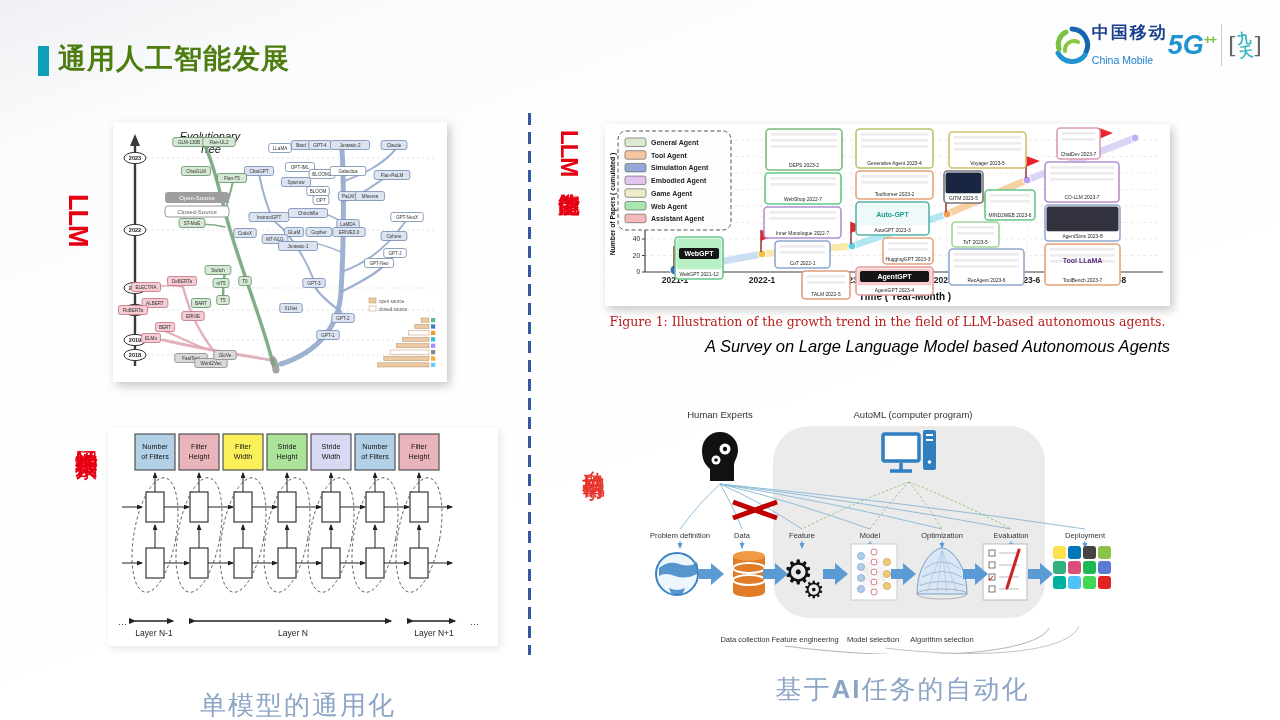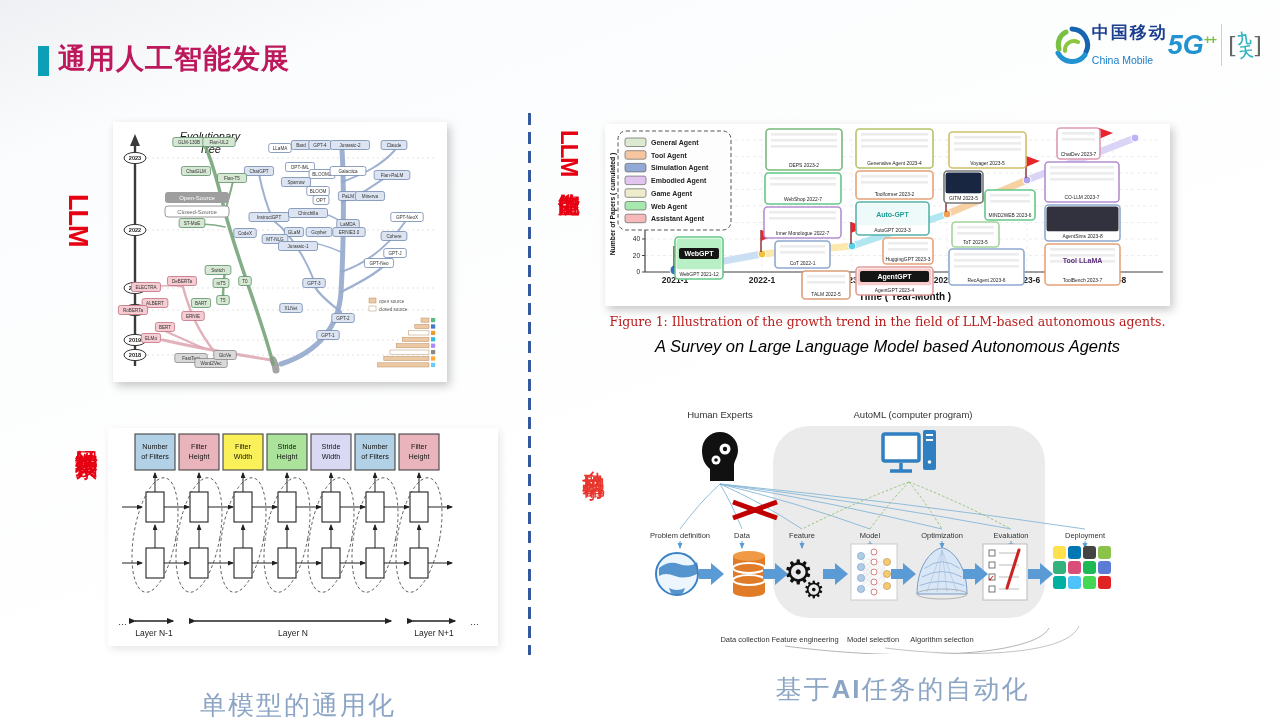--- a/index.html
+++ b/index.html
@@ -2,21 +2,21 @@
 <html><head>
 <meta charset="utf-8">
 <style>
   html,body{margin:0;padding:0;}
   body{width:1280px;height:720px;position:relative;overflow:hidden;
        background:linear-gradient(160deg,#eef0f3 0%,#fbfcfd 14%,#ffffff 60%);
        font-family:"Liberation Sans",sans-serif;}
   .abs{position:absolute;}
   .card{position:absolute;background:#fff;box-shadow:3px 4px 9px rgba(0,0,0,.22);}
   .titlebar{left:38px;top:46px;width:11px;height:30px;background:#0d9fb5;}
-  .title{left:58px;top:40px;font-size:28px;font-weight:bold;color:#be185d;letter-spacing:1px;}
+  .title{left:58px;top:40px;font-size:28px;font-weight:bold;color:#4d7c0f;letter-spacing:1px;}
   .logos{right:18px;top:24px;display:flex;align-items:center;}
   .cm-text{line-height:1;}
   .cm-cn{font-size:17px;font-weight:bold;color:#1b3f8f;letter-spacing:2px;}
   .cm-en{font-size:10.5px;color:#1a7ec8;margin-top:14px;}
   .fiveg{font-size:27px;font-weight:bold;font-style:italic;color:#2193d1;position:relative;margin-left:0;}
   .fiveg sup{font-size:13px;color:#7ac143;font-style:normal;letter-spacing:-2px;}
   .logo-div{width:1px;height:42px;background:#c5cfdd;margin:0 6px;}
   .jiutian{font-family:"DejaVu Serif",serif;color:#666;font-size:23px;display:flex;align-items:center;}
   .jiutian .glyph{color:#36b5c1;font-size:14px;font-weight:bold;width:16px;display:inline-block;
      line-height:1.0;text-align:center;transform:rotate(-8deg);}
@@ -25,21 +25,21 @@
   .vlatin{writing-mode:vertical-rl;text-orientation:mixed;}
   .vcjk{writing-mode:vertical-rl;text-orientation:upright;}
   .red-llm{left:62px;top:194px;color:#e60012;font-weight:800;font-size:27px;letter-spacing:-1px;}
   .red-nas{left:72px;top:431px;color:#e60012;font-size:23px;font-family:"DejaVu Serif",serif;letter-spacing:1px;}
   .red-agent{left:554px;top:130px;color:#e60012;font-size:22px;font-family:"DejaVu Serif",serif;}
   .red-agent .latin{writing-mode:vertical-rl;text-orientation:mixed;font-weight:800;font-family:"Liberation Sans",sans-serif;font-size:24px;letter-spacing:-1px;}
   .red-agent .cjk{text-orientation:upright;}
   .red-automl{left:579px;top:452px;color:#e8362e;font-size:23px;font-family:"DejaVu Serif",serif;letter-spacing:2px;}
   .figcap{left:605px;top:314px;width:565px;text-align:center;font-family:"DejaVu Serif",serif;
      font-size:12.5px;color:#b91c1c;}
-  .survey{left:605px;top:337px;width:565px;text-align:center;font-style:italic;
+  .survey{left:605px;top:337px;width:565px;text-align:right;font-style:italic;
      font-size:16.5px;color:#000;}
   .caption{font-size:26px;color:#8ca5c5;text-align:center;font-family:"DejaVu Serif",serif;letter-spacing:2px;}
   .cap-left{left:108px;top:672px;width:380px;margin-top:16px;}
   .cap-right{left:645px;top:672px;width:515px;}
   .cap-right b{color:#8ca5c5;}
   svg text{font-family:"Liberation Sans",sans-serif;}
 </style>
 </head>
 <body>
 

